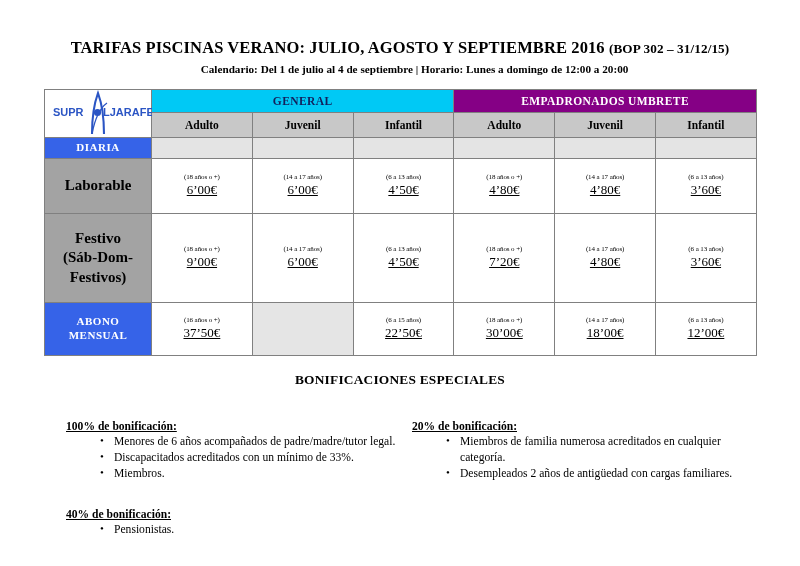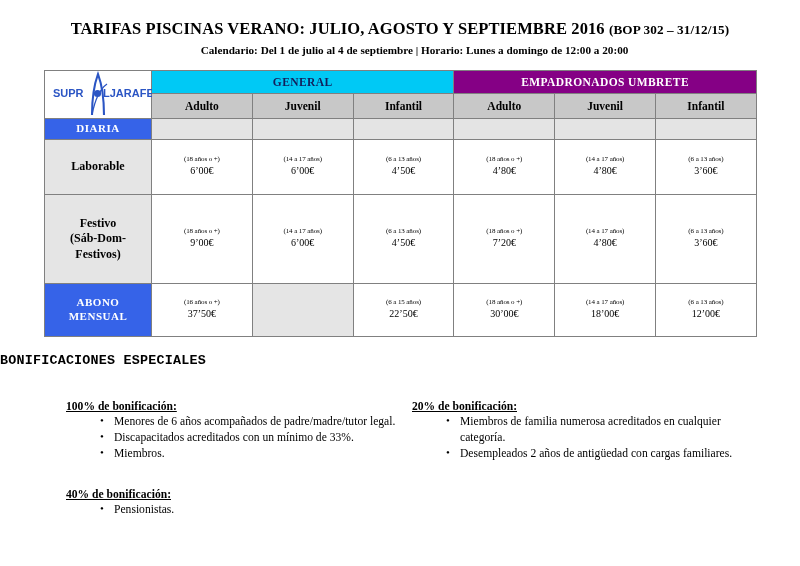--- a/index.html
+++ b/index.html
@@ -18,21 +18,21 @@
   .page {
     position: relative;
     width: 800px;
     height: 566px;
     box-sizing: border-box;
   }
 
   
   .title-block {
     text-align: center;
-    padding-top: 20px;
+    padding-top: 39px;
   }
   .doc-title {
     font-size: 16.5px;
     font-weight: bold;
     letter-spacing: .1px;
     line-height: 1.15;
     white-space: nowrap;
   }
   .doc-title .bop {
     font-size: 13.2px;
@@ -117,63 +117,63 @@
     letter-spacing: .5px;
     line-height: 1.25;
   }
   td.diaria-fill {
     background: #e4e4e4;
     height: 20px;
   }
 
   
   td.row-label {
-    background: #e5e5e5;
-    font-weight: bold;
-    font-size: 12px;
+    background: #a3a3a3;
+    font-weight: bold;
+    font-size: 15px;
     line-height: 1.3;
   }
 
   
   td.price {
     background: #ffffff;
     font-size: 12px;
     line-height: 1.25;
     padding: 4px 0;
   }
   td.price .age {
     display: block;
     font-size: 7px;
     line-height: 1.1;
     letter-spacing: -.1px;
   }
   td.price .amt {
     display: block;
-    font-size: 10px;
+    font-size: 13px;
     line-height: 1.25;
     margin-top: 1px;
+    text-decoration: underline;
   }
   td.price.empty {
     background:
       repeating-linear-gradient(0deg, #dcdcdc 0px, #dcdcdc 1px, #eeeeee 1px, #eeeeee 2px),
       #e8e8e8;
   }
 
   tr.r-laborable td { height: 54px; }
   tr.r-festivo td   { height: 88px; }
   tr.r-abono td     { height: 52px; }
 
   
   .bonif-title {
-    text-align: left;
+    text-align: center;
     font-size: 13.4px;
     font-weight: bold;
     margin-top: 16px;
     letter-spacing: .2px;
-    font-family: Liberation Mono, monospace;
   }
   .bonif-cols {
     position: relative;
     margin-top: 16px;
     padding: 0 0 0 0;
   }
   .bonif-col {
     position: absolute;
     top: 16px;
   }

